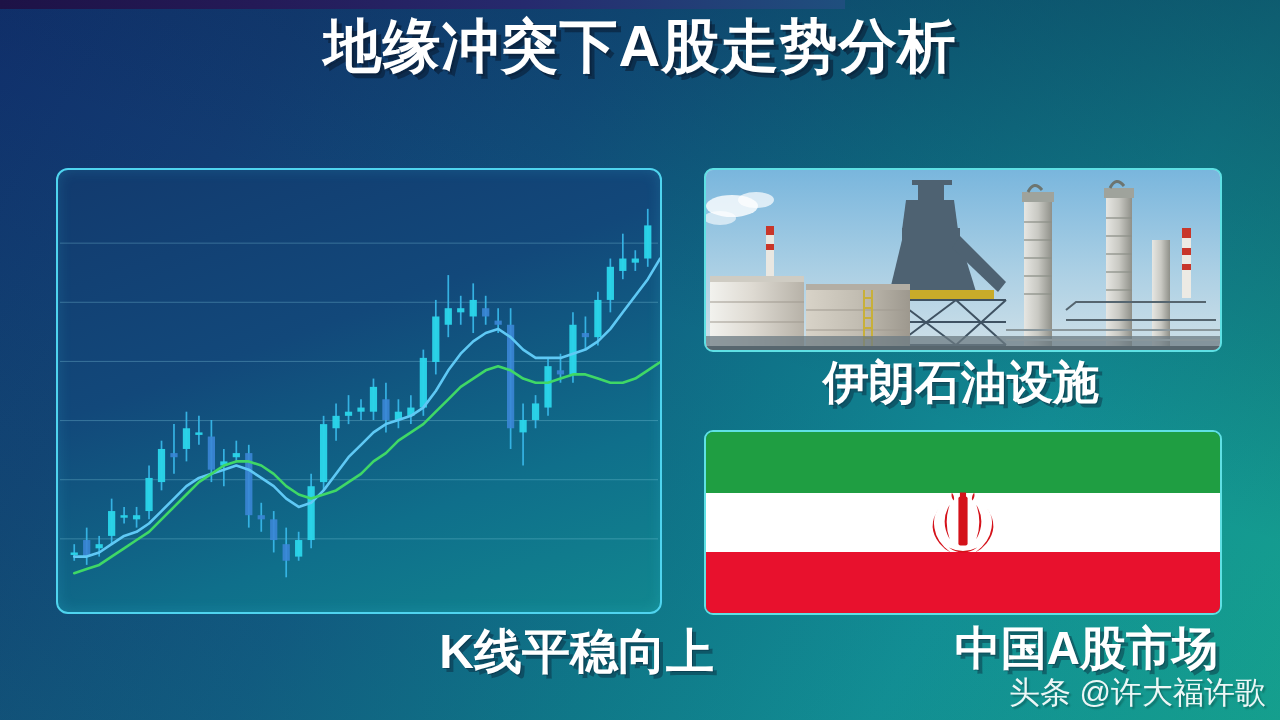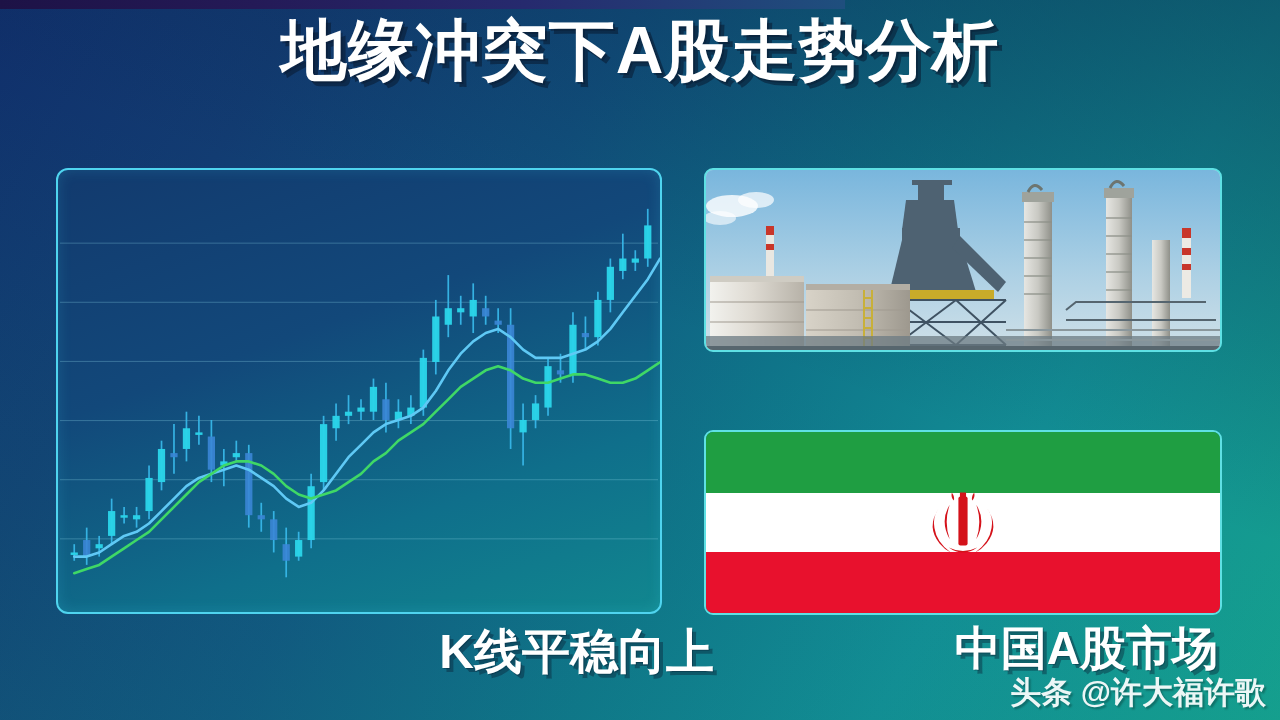--- a/index.html
+++ b/index.html
@@ -27,21 +27,21 @@
   .topstrip{
     position:absolute;left:0;top:0;width:845px;height:9px;
     background:linear-gradient(90deg,#1d1246 0%,#241a57 30%,#262a6e 62%,#1f4f7e 100%);
     z-index:6;
   }
 
   
   .title{
     position:absolute;left:0;right:0;top:16px;text-align:center;z-index:8;
     color:#ffffff;
-    font-size:66px;line-height:1.05;font-weight:bold;
+    font-size:58px;line-height:1.05;font-weight:bold;
     letter-spacing:1px;
     text-shadow:5px 5px 0 rgba(10,26,48,.55), 2px 2px 0 rgba(10,26,48,.45);
     white-space:nowrap;
   }
 
   
   .chart-panel{
     position:absolute;left:56px;top:168px;width:602px;height:442px;
     border:2px solid #4fd4ef;border-radius:12px;
     background:linear-gradient(160deg,#123a6e 0%,#12487a 38%,#0f6f8b 72%,#11878f 100%);
@@ -70,21 +70,21 @@
     position:absolute;color:#fff;font-weight:bold;white-space:nowrap;z-index:9;
     text-shadow:4px 4px 0 rgba(10,30,50,.40), 1px 1px 0 rgba(10,30,50,.35);
   }
   .cap-chart{left:0;width:714px;top:620px;text-align:right;font-size:48px;}
   .cap-photo{left:704px;width:514px;top:352px;text-align:center;font-size:46px;}
   .cap-flag{left:704px;width:514px;top:618px;text-align:right;font-size:46px;}
 
   
   .watermark{
     position:absolute;right:14px;bottom:6px;z-index:12;
-    color:#ffffff;font-size:31px;font-weight:bold;white-space:nowrap;
+    color:#ffffff;font-size:31px;font-weight:normal;white-space:nowrap;
     opacity:.92;
     text-shadow:2px 2px 2px rgba(0,0,0,.30);
     margin-top:10px;
   }
 </style>
 </head>
 <body>
 
 <div id="stage">
 
@@ -336,17 +336,18 @@
         <path d="M-13 -18 q-10 16 0 34 q-6 -17 0 -34 z"></path>
         <path d="M13 -18 q10 16 0 34 q6 -17 0 -34 z"></path>
         <path d="M-24 -14 q-12 18 1 34 q5 6 11 9 q-14 -10 -16 -24 q-2 -11 4 -19 z"></path>
         <path d="M24 -14 q12 18 -1 34 q-5 6 -11 9 q14 -10 16 -24 q2 -11 -4 -19 z"></path>
         <path d="M-14 24 q14 7 28 0 q-14 10 -28 0 z"></path>
       </g>
     </svg>
   </div>
 
   <div class="caption cap-chart">K线平稳向上</div>
+  <div class="caption cap-photo">伊朗石油设施</div>
   <div class="caption cap-flag">中国A股市场</div>
 
   <div class="watermark">头条 @许大福许歌</div>
 
 </div>
 
 </body></html>

